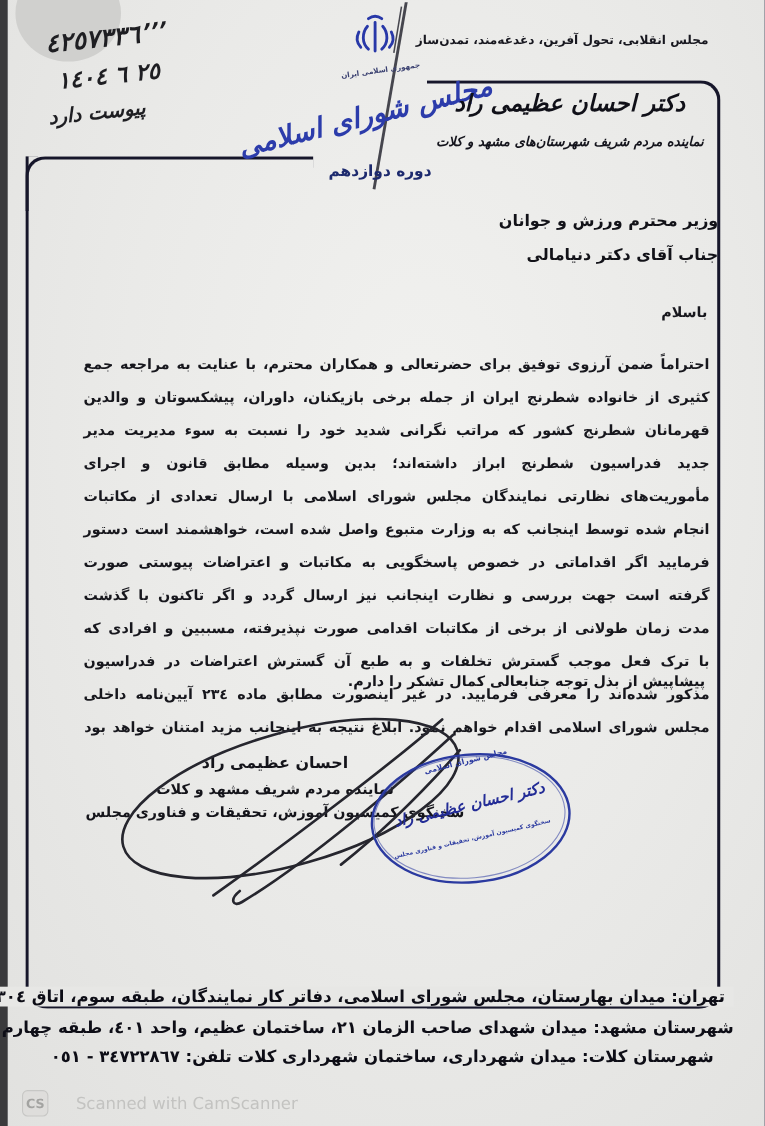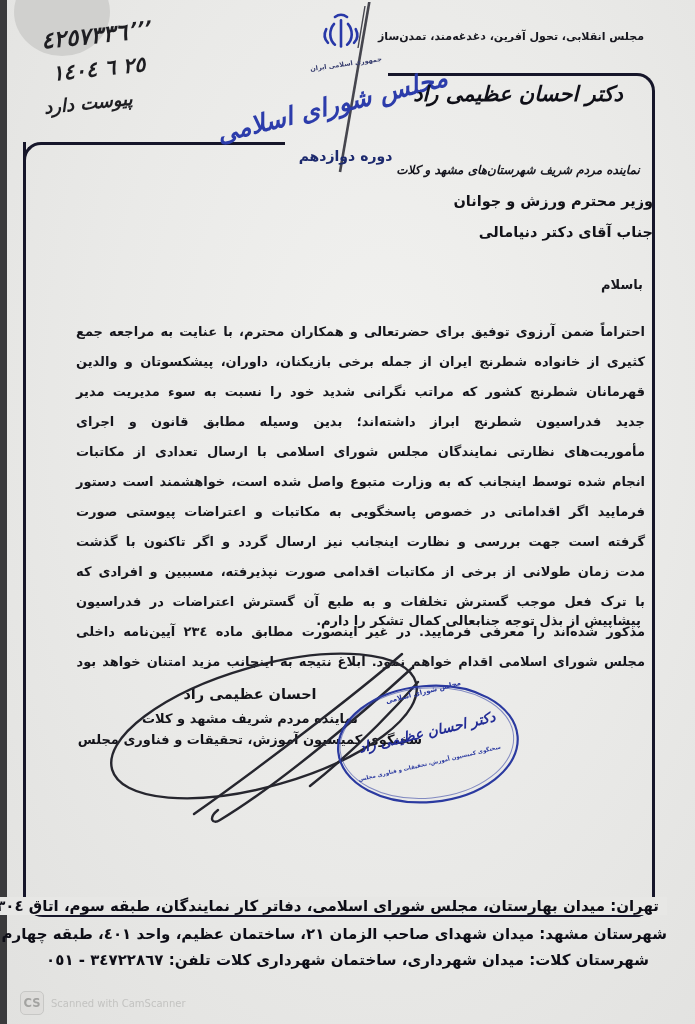--- a/index.html
+++ b/index.html
@@ -55,21 +55,21 @@
     transform:rotate(-14deg); direction:rtl; white-space:nowrap; letter-spacing:-1px; }
   .logo-term { position:absolute; left:22px; top:146px; width:115px; text-align:center;
     font-size:14px; font-weight:bold; color:#1d2a6e; direction:rtl; }
 
   
   .slogan { position:absolute; right:48px; top:30px; width:272px; text-align:center;
     font-size:11px; font-weight:bold; color:#17171f; direction:rtl; }
   .hdr-name { position:absolute; right:52px; top:82px; width:250px; text-align:center;
     font-size:21px; font-weight:bold; font-style:italic; color:#101018; direction:rtl; white-space:nowrap; }
   .hdr-title { position:absolute; right:44px; top:122px; width:266px; text-align:center;
-    font-size:12px; font-weight:bold; font-style:italic; color:#14141c; direction:rtl; white-space:nowrap;margin-top:41px; }
+    font-size:12px; font-weight:bold; font-style:italic; color:#14141c; direction:rtl; white-space:nowrap; }
 
   
   .recipient { position:absolute; right:42px; top:186px; direction:rtl; text-align:right;
     font-size:14.5px; font-weight:bold; color:#121218; line-height:31px; }
 
   
   .salutation { position:absolute; right:52px; top:277px; font-size:13px; font-weight:bold;
     color:#17171d; direction:rtl; }
   .body-par { position:absolute; left:76px; right:50px; top:317px;
     direction:rtl; text-align:justify; font-size:13px; line-height:30px;
@@ -104,21 +104,21 @@
   .f1 { top:897px; z-index:6; }
   .f1 span { background:#e7e7e5; padding:0 8px; }
   .f2 { top:925px; }
   .f3 { top:951px; }
 
   
   .camscanner { position:absolute; left:20px; top:991px; display:flex; align-items:center; gap:7px; }
   .cs-badge { width:24px; height:24px; border:1.5px solid #c7c7c5; border-radius:5px;
     background:#dedddb; color:#a3a3a1; font-size:11.5px; font-weight:bold;
     display:flex; align-items:center; justify-content:center; }
-  .cs-label { font-size:10px; color:#c3c3c1; }
+  .cs-label { font-size:15px; color:#c3c3c1;margin-left:18px; }
 </style>
 </head>
 <body>
 
 <div class="page">
 
   <div class="edge-strip"></div>
   <div class="corner-blob"></div>
 
   <div class="frame-main"></div>

